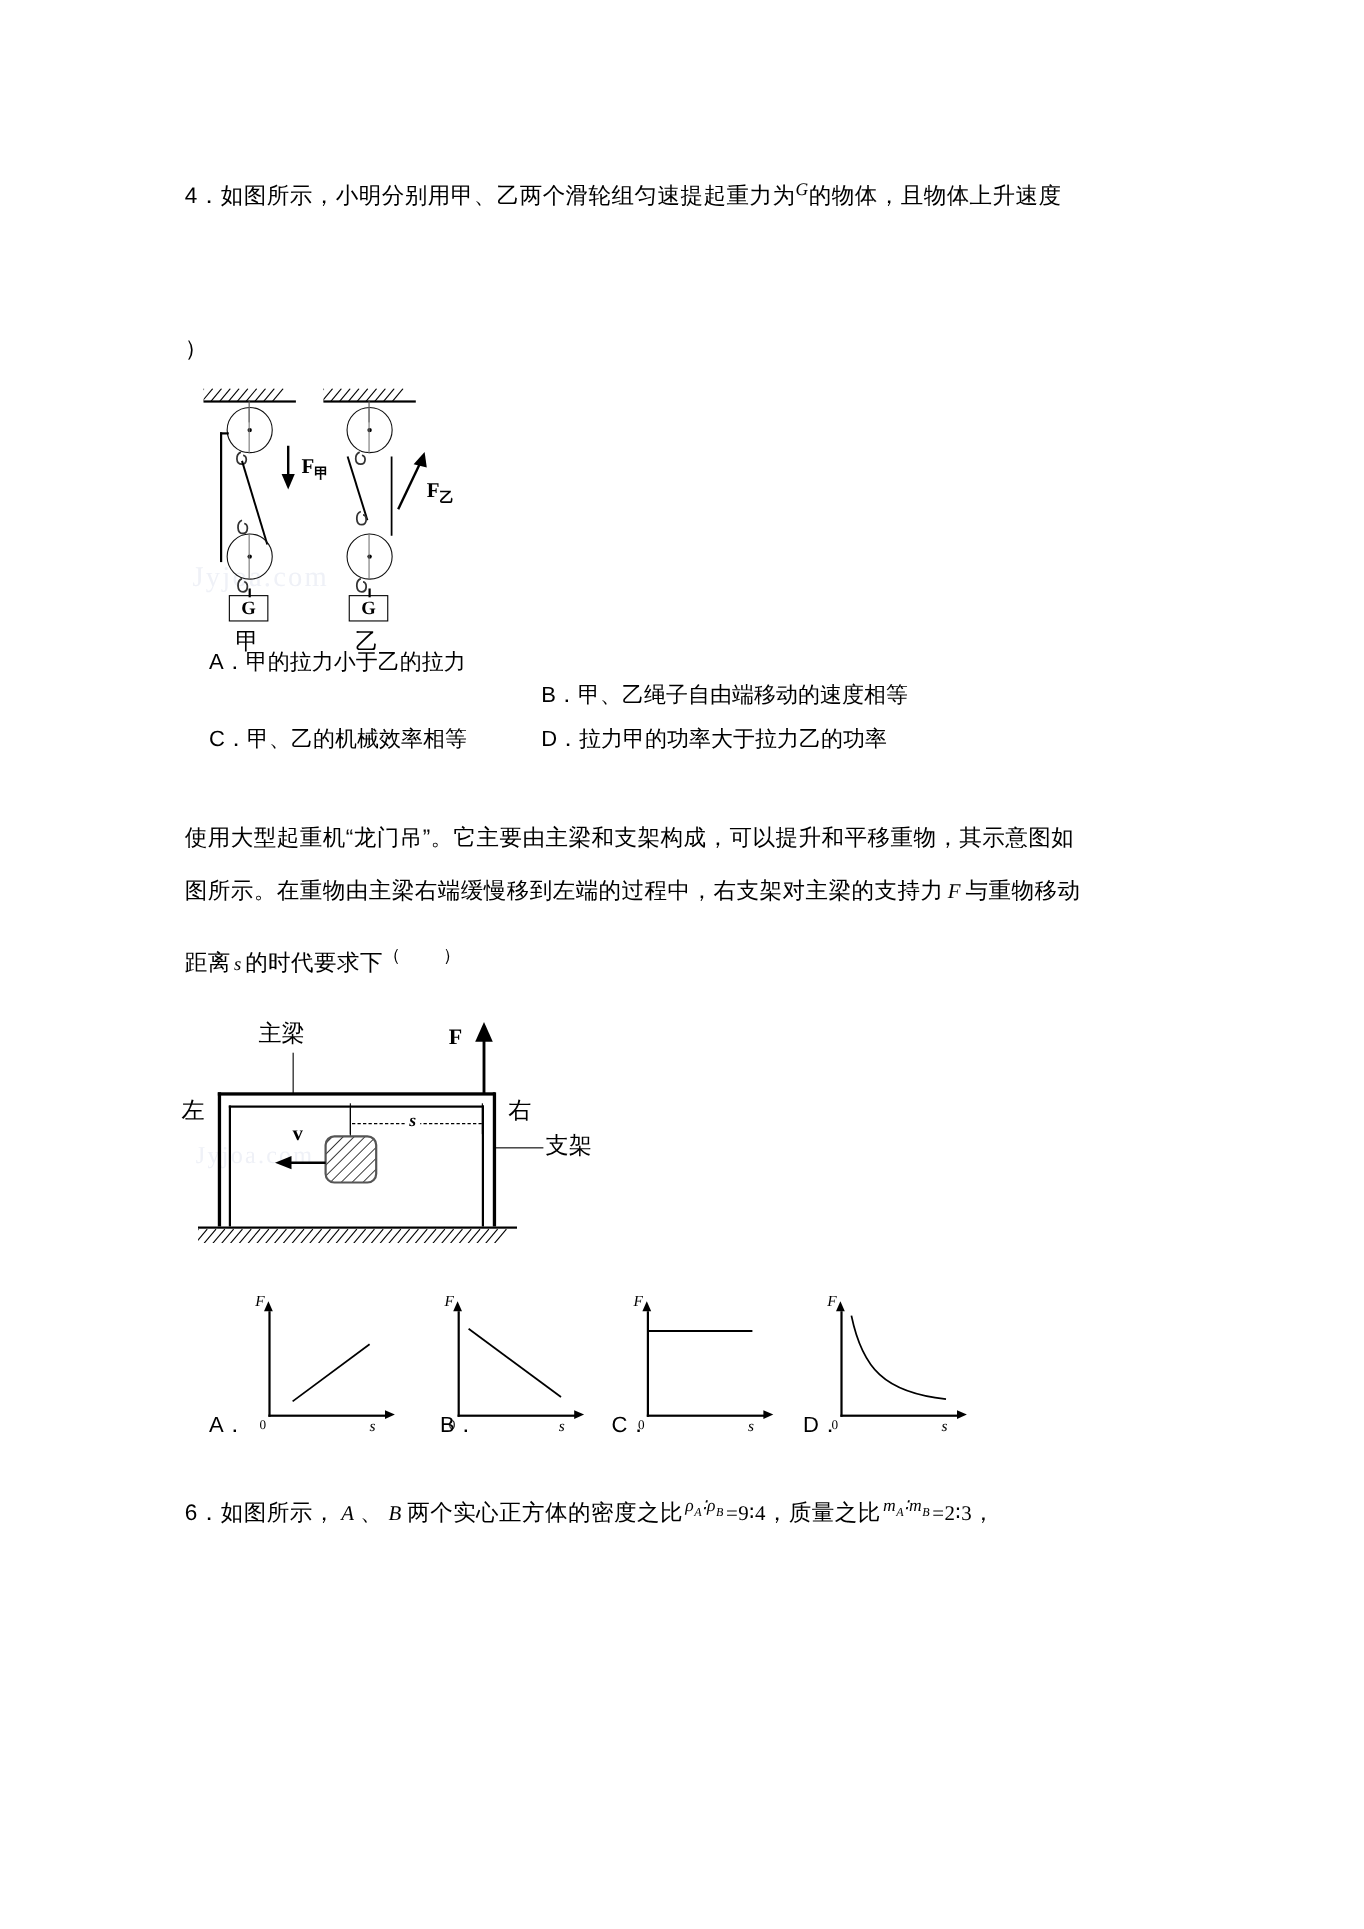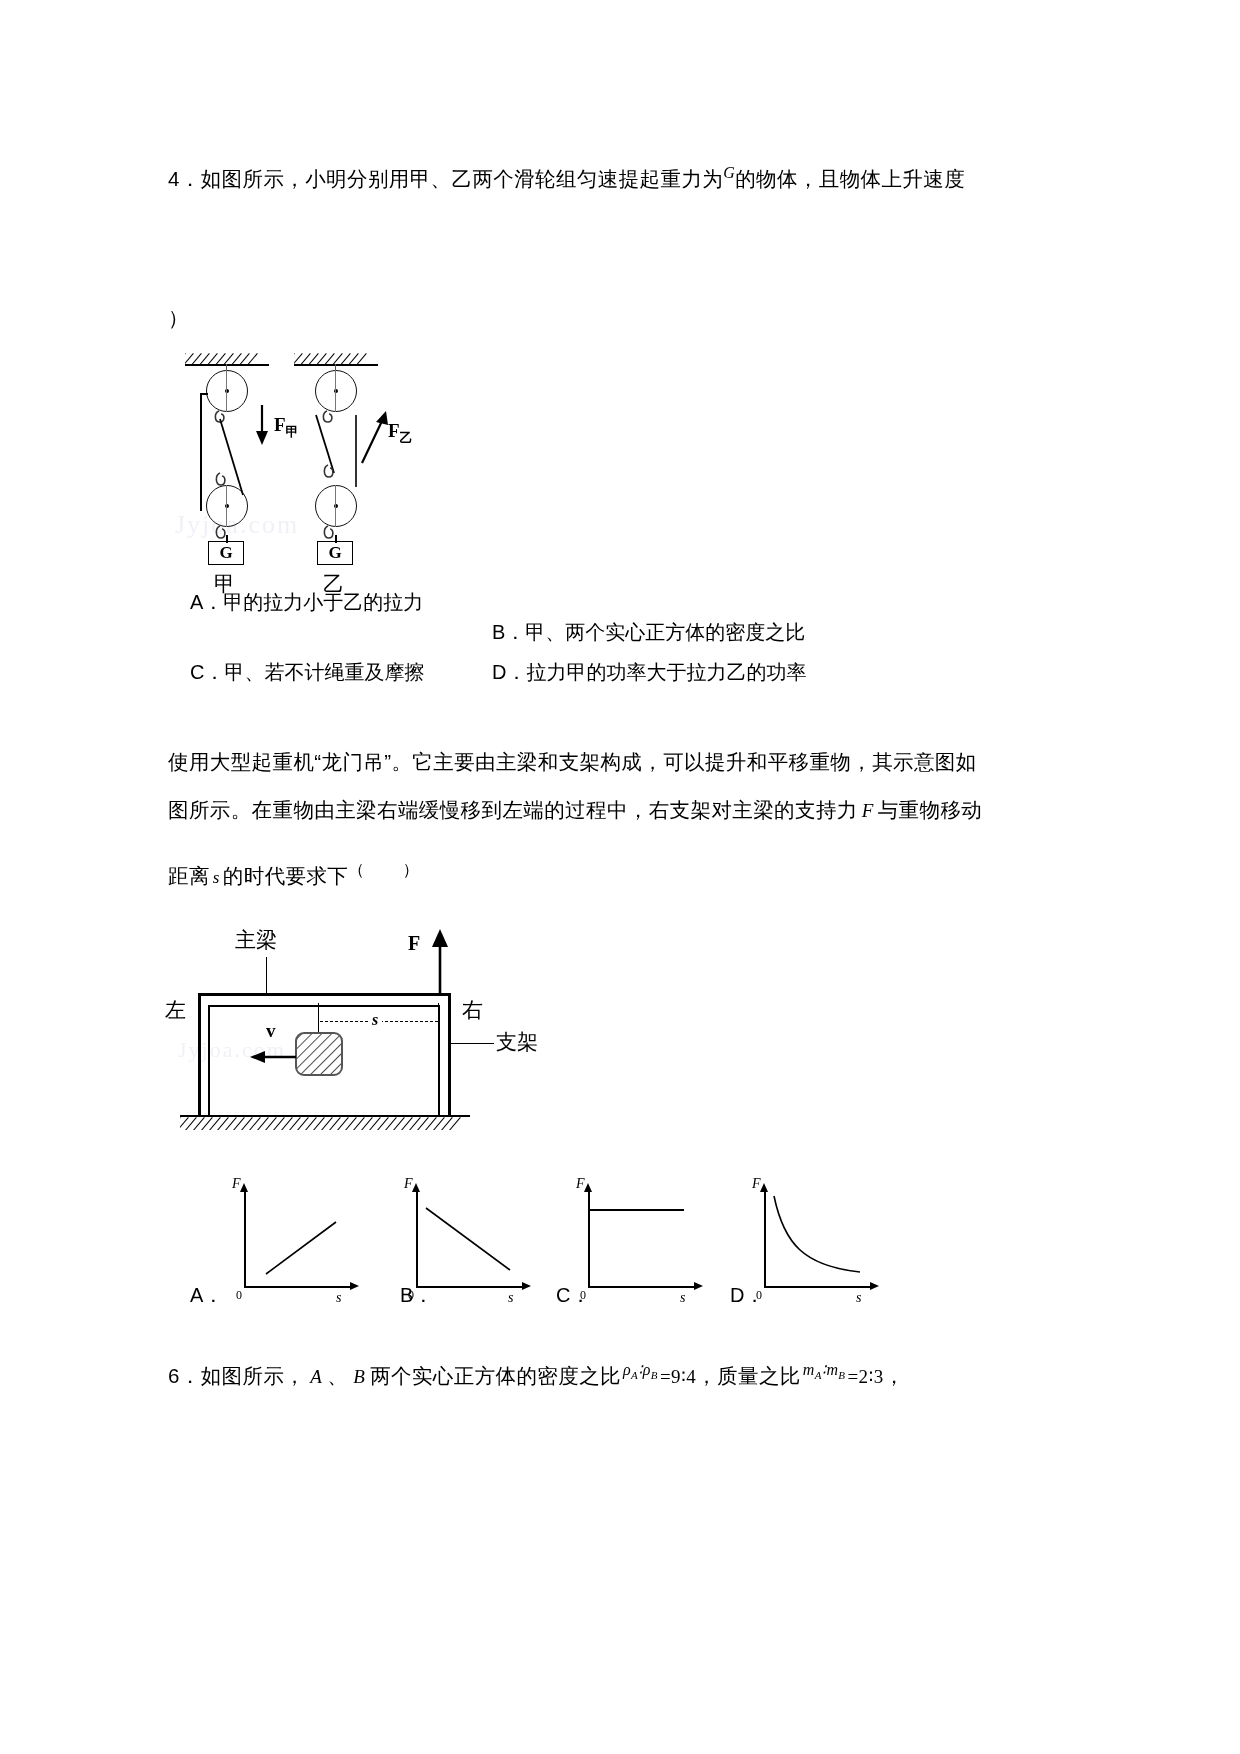--- a/index.html
+++ b/index.html
@@ -149,26 +149,26 @@
       <path d="M6 1 C1 3, 1 13, 7 13 C12 13, 12 4, 8 4" fill="none" stroke="#333" stroke-width="1.6"></path>
     </svg>
     <div class="ln vline" style="left:165px;top:190px;height:8px;"></div>
     <div class="gbox" style="left:147px;top:196px;width:36px;height:24px;">G</div>
     <div class="lbl" style="left:153px;top:228px;font-size:21px;">乙</div>
 
     <svg style="position:absolute;left:186px;top:60px;" width="40" height="62">
       <line x1="6" y1="58" x2="26" y2="16" stroke="#000" stroke-width="2.2"></line>
       <polygon points="30,6 20,17 32,20" fill="#000"></polygon>
     </svg>
-    <div class="lblser" style="left:218px;top:76px;"><span>F</span><span class="sub" style="font-style:normal;font-family:'Liberation Sans',sans-serif;">乙</span></div>
+    <div class="lblser" style="left:218px;top:92px;"><span>F</span><span class="sub" style="font-style:normal;font-family:'Liberation Sans',sans-serif;">乙</span></div>
   </div>
 
   <div class="opt" style="left:190px;top:592px;"><span>A．</span><span>甲的拉力小于乙的拉力</span></div>
-  <div class="opt" style="left:492px;top:622px;"><span>B．</span><span>甲、两个实心正方体的密度之比</span></div>
-  <div class="opt" style="left:190px;top:662px;"><span>C．</span><span>甲、若不计绳重及摩擦</span></div>
+  <div class="opt" style="left:492px;top:622px;"><span>B．</span><span>甲、乙绳子自由端移动的速度相等</span></div>
+  <div class="opt" style="left:190px;top:662px;"><span>C．</span><span>甲、乙的机械效率相等</span></div>
   <div class="opt" style="left:492px;top:662px;"><span>D．</span><span>拉力甲的功率大于拉力乙的功率</span></div>
 
   <div class="qline" style="left:168px;top:800px;"><span>图所示。在重物由主梁右端缓慢移到左端的过程中，右支架对主梁的支持力</span><span class="ital" style="font-size:19px;padding:0 4px;">F</span><span>与重物移动</span></div>
   <div class="qline" style="left:168px;top:752px;">使用大型起重机“龙门吊”。它主要由主梁和支架构成，可以提升和平移重物，其示意图如</div>
   <div class="qline" style="left:168px;top:862px;"><span>距离</span><span class="ital" style="font-size:17px;padding:0 3px;">s</span><span>的时代要求下</span><span class="sup" style="font-style:normal;">（</span><span class="sup" style="font-style:normal;padding-left:38px;">）</span></div>
 
   <div class="fig" style="left:170px;top:925px;width:420px;height:230px;">
     <div class="wm" style="left:8px;top:112px;font-size:22px;">Jyjoa.com</div>
 
     <div class="lbl" style="left:65px;top:4px;font-size:21px;">主梁</div>

